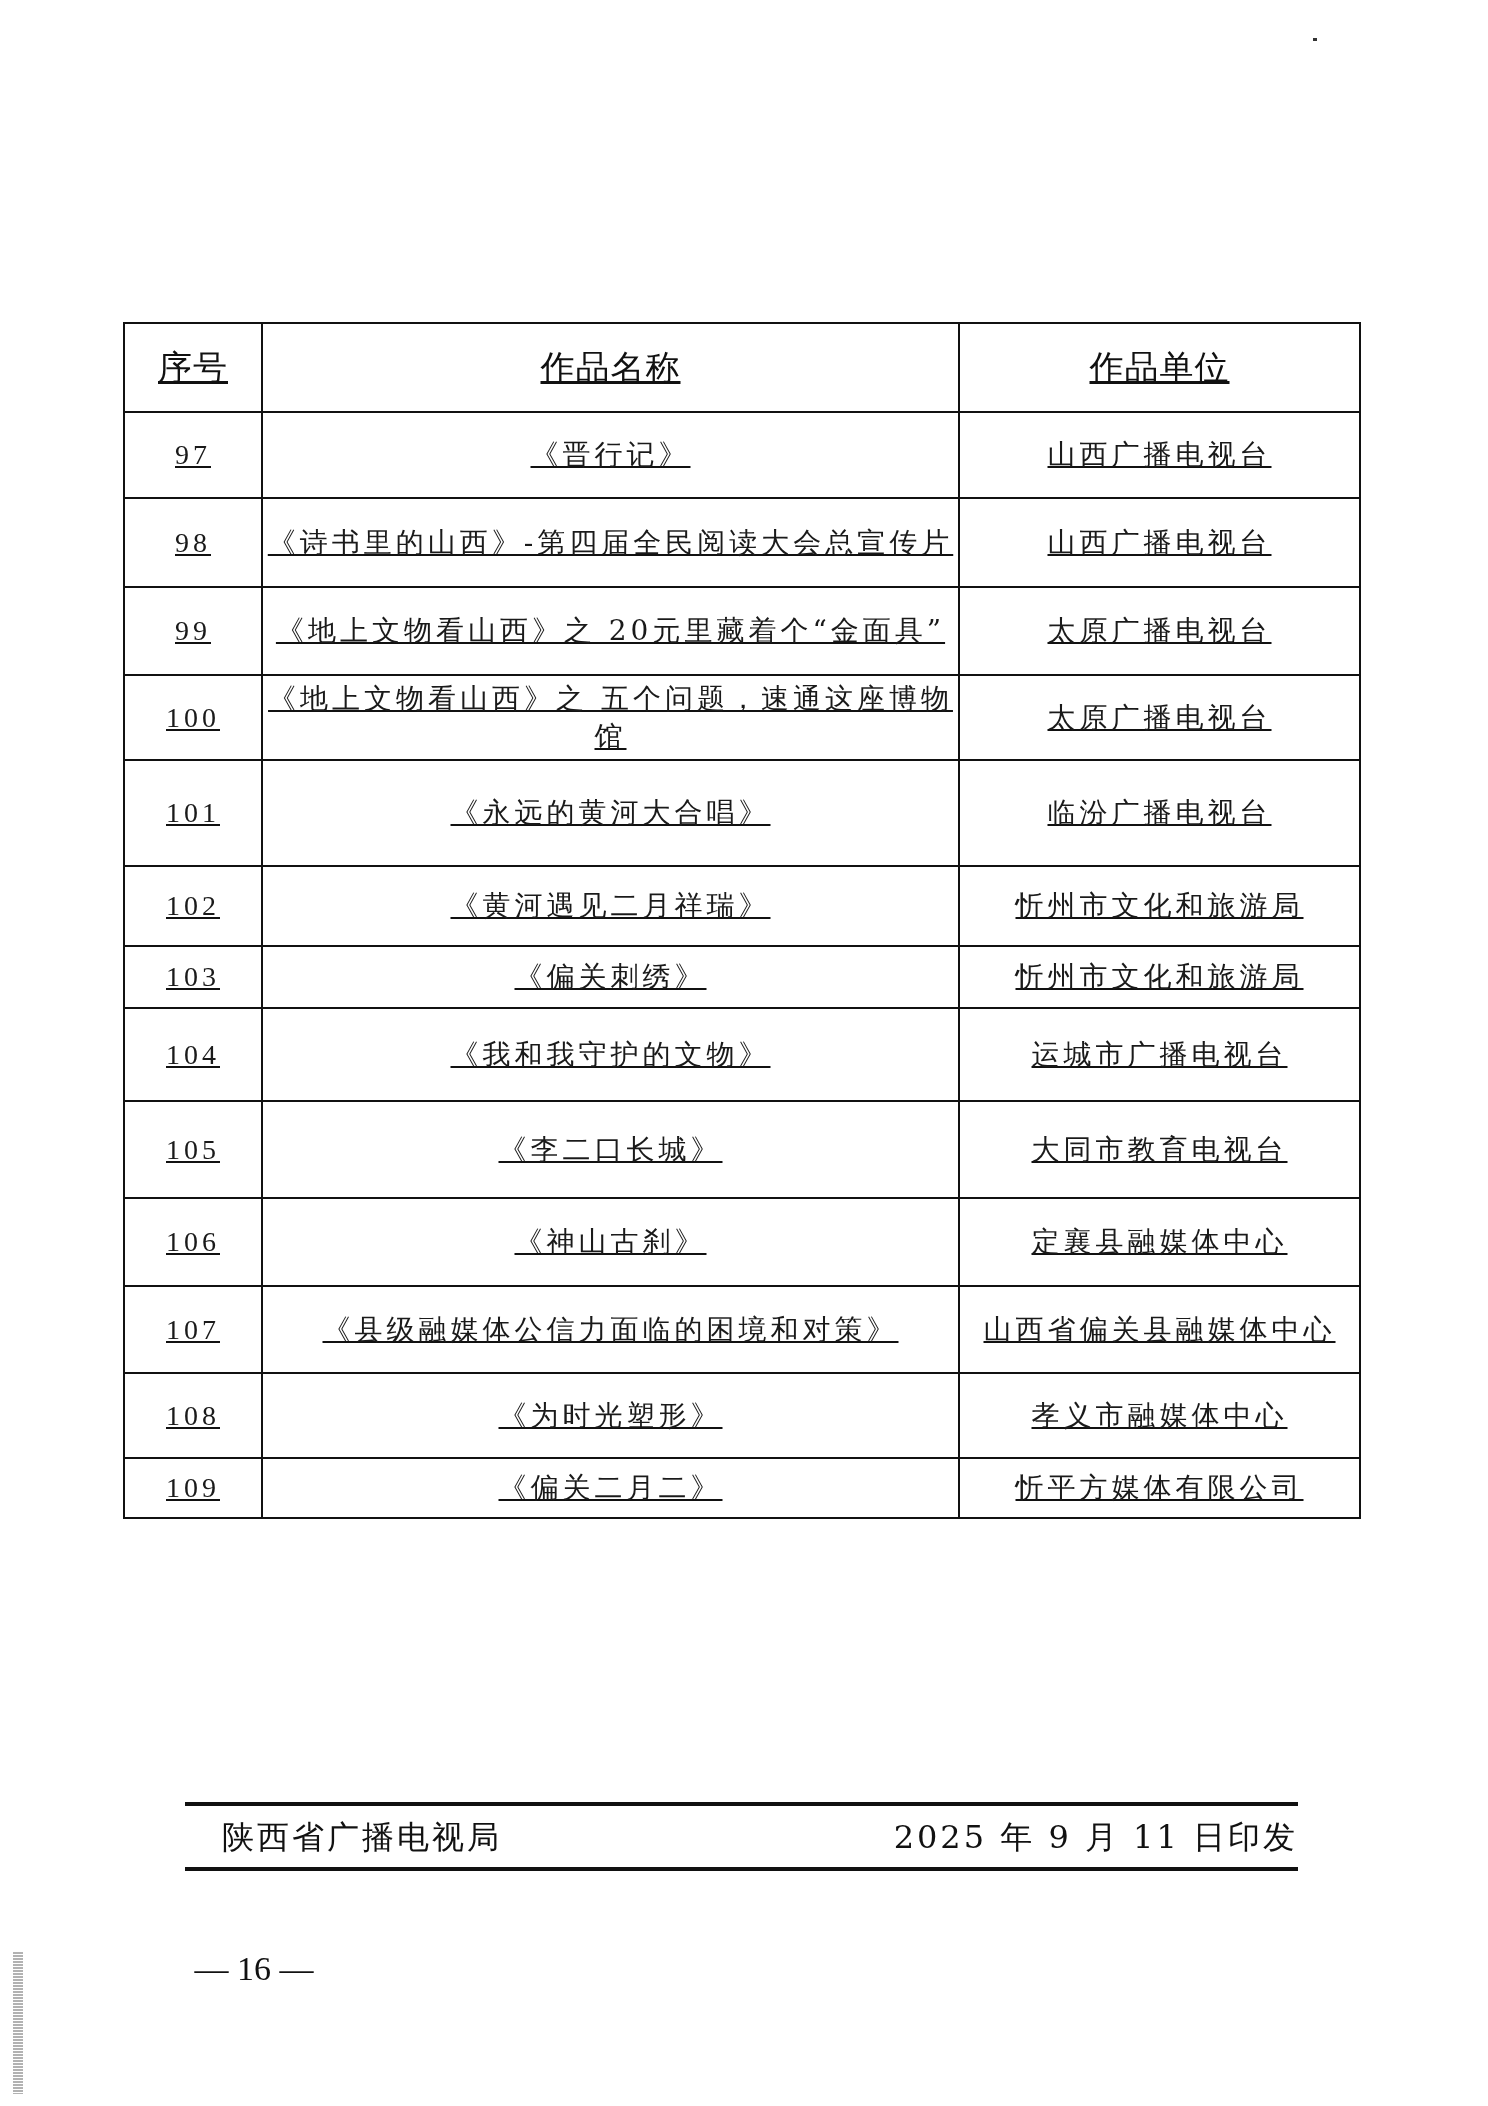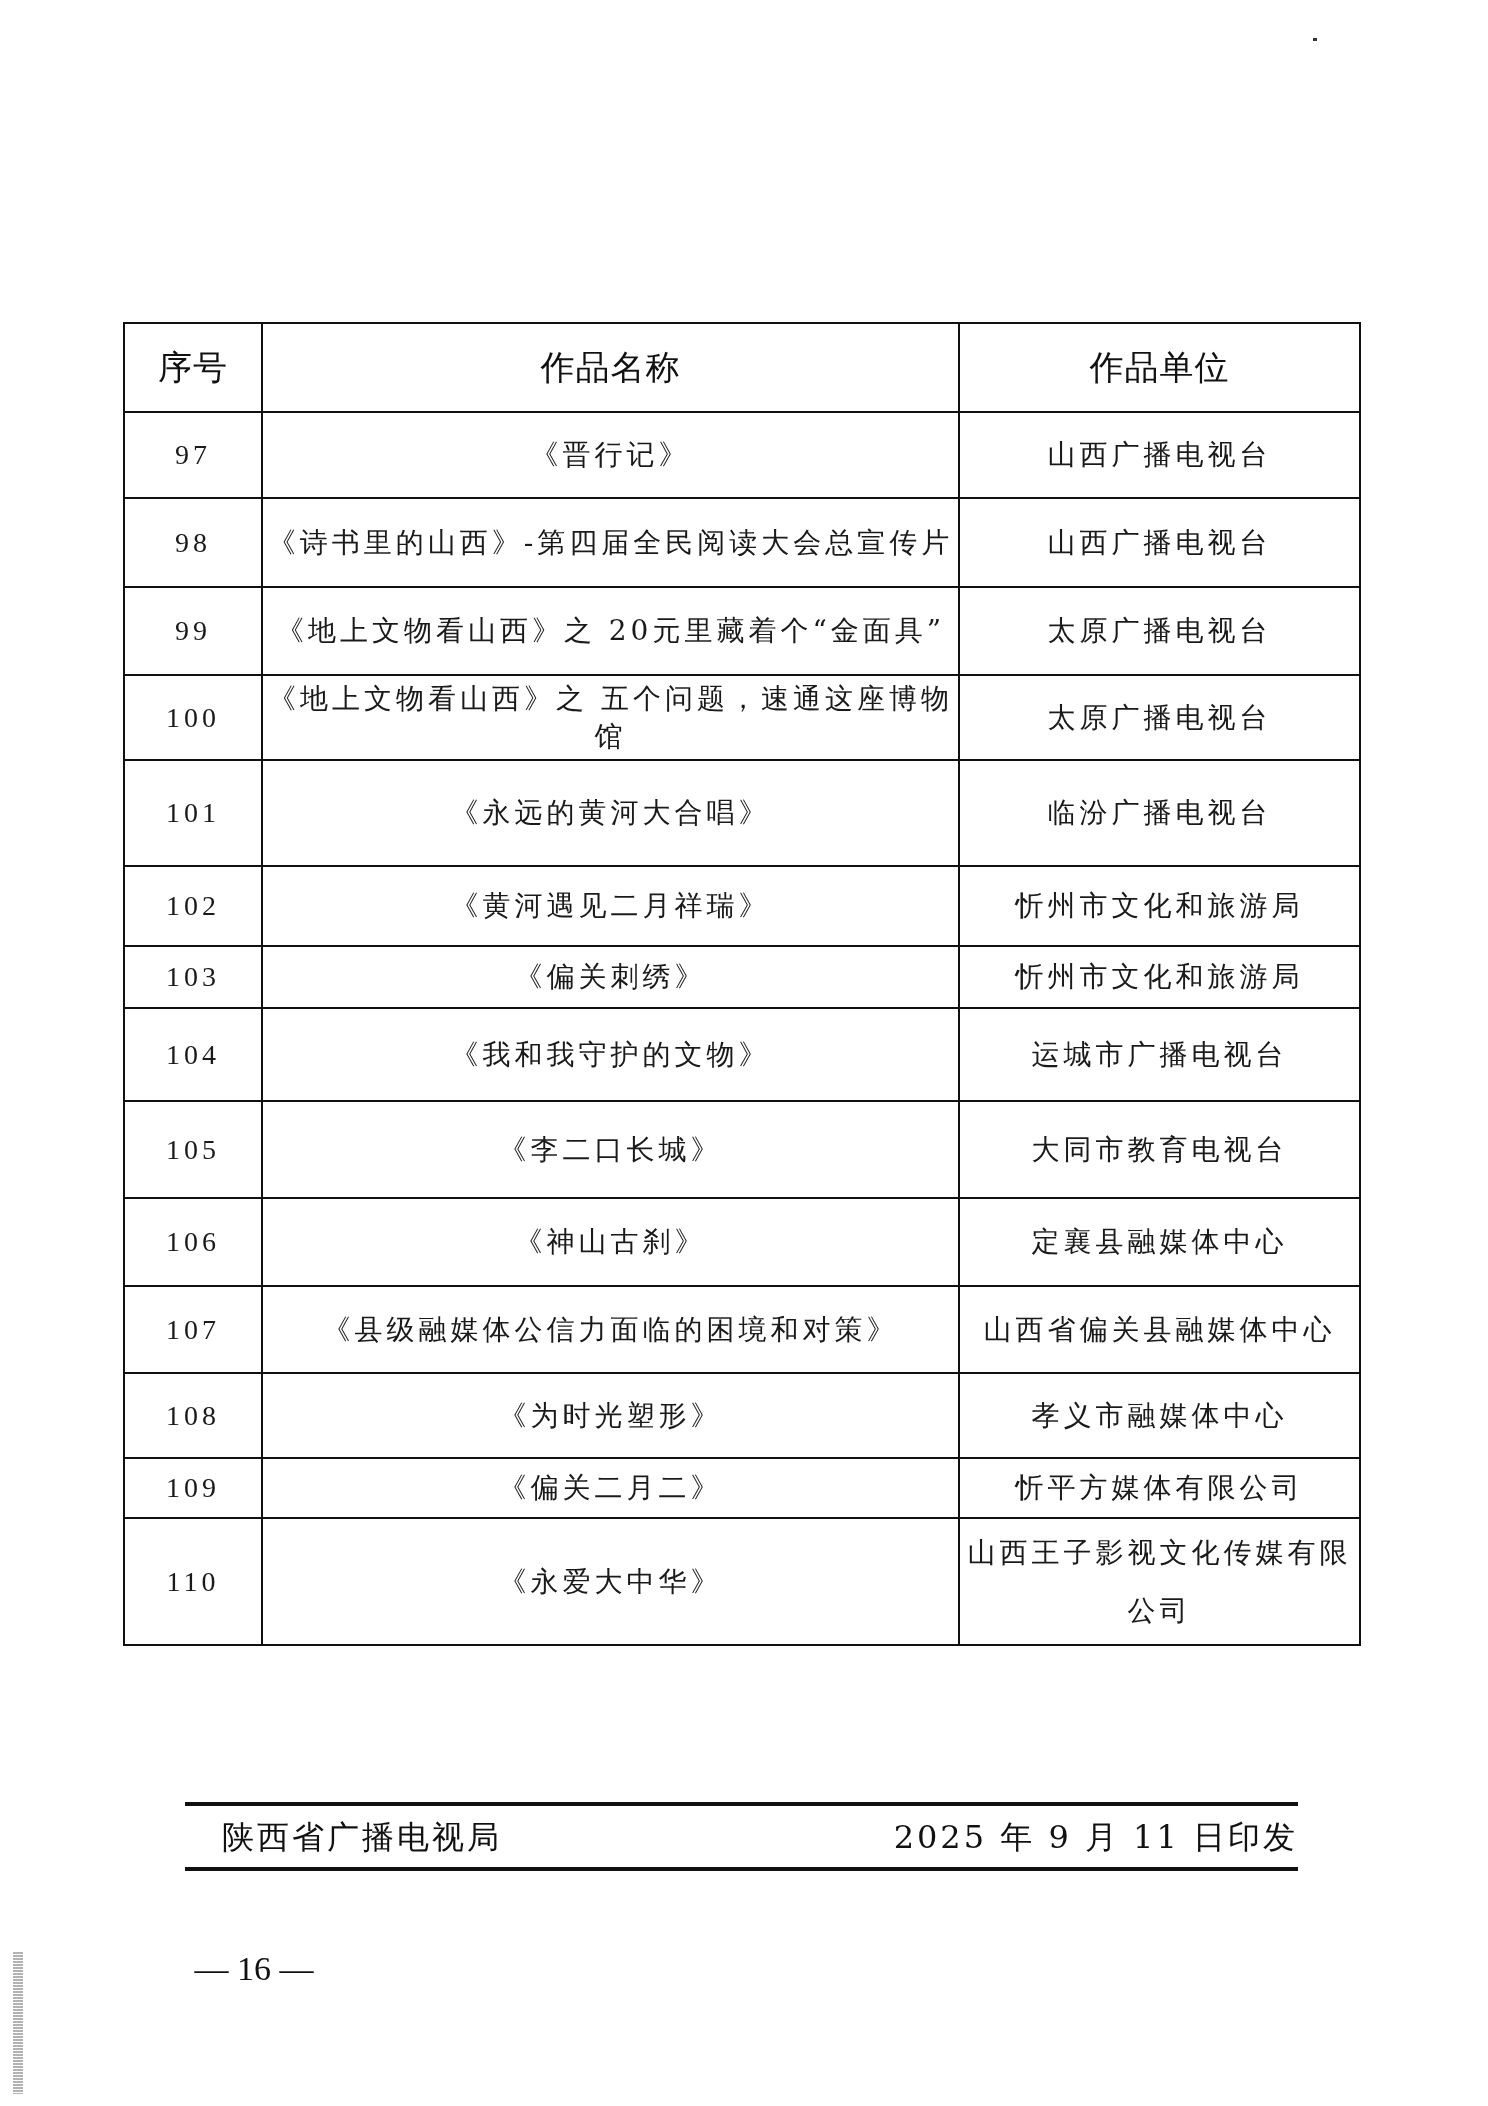--- a/index.html
+++ b/index.html
@@ -4,21 +4,21 @@
   <style>
     html, body { margin: 0; padding: 0; }
     body {
       width: 1488px; height: 2106px; position: relative; overflow: hidden;
       background: #ffffff; color: #111;
       font-family: "DejaVu Serif", "Liberation Serif", serif;
     }
     .speck { position: absolute; left: 1313px; top: 38px; width: 4px; height: 3px; background: #333; }
     table.awards {
       position: absolute; left: 123px; top: 322px;
-      width: 1236px; border-collapse: collapse; table-layout: fixed;
+      width: 1236px; border-collapse: collapse; table-layout: fixed; text-decoration: underline;
     }
     table.awards td, table.awards th {
       border: 2px solid #111; padding: 0; text-align: center; vertical-align: middle;
       font-weight: normal;
     }
     table.awards th {
       font-family: "DejaVu Sans", "Liberation Sans", sans-serif;
       font-size: 34px; letter-spacing: 1px; color: #111;
     }
     table.awards td {
@@ -125,25 +125,20 @@
       <tr style="height: 85px;">
         <td class="num">108</td>
         <td class="title">《为时光塑形》</td>
         <td class="unit">孝义市融媒体中心</td>
       </tr>
       <tr style="height: 60px;">
         <td class="num">109</td>
         <td class="title">《偏关二月二》</td>
         <td class="unit">忻平方媒体有限公司</td>
       </tr>
-      <tr style="height: 127px;">
-        <td class="num">110</td>
-        <td class="title">《永爱大中华》</td>
-        <td class="unit">山西王子影视文化传媒有限公司</td>
-      </tr>
     </tbody>
 </table>
 
 <div class="footer-line" style="top:1802px"></div>
 <div class="footer-left">陕西省广播电视局</div>
 <div class="footer-right">2025 年 9 月 11 日印发</div>
 <div class="footer-line" style="top:1867px"></div>
 
 <div class="page-num">— 16 —</div>
 <div class="scan-strip"></div>

